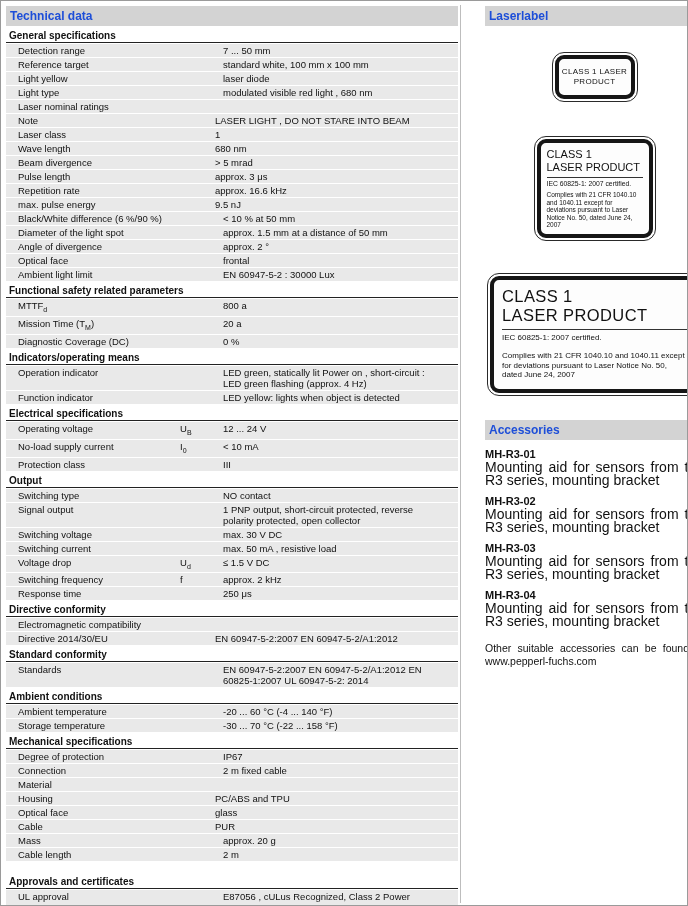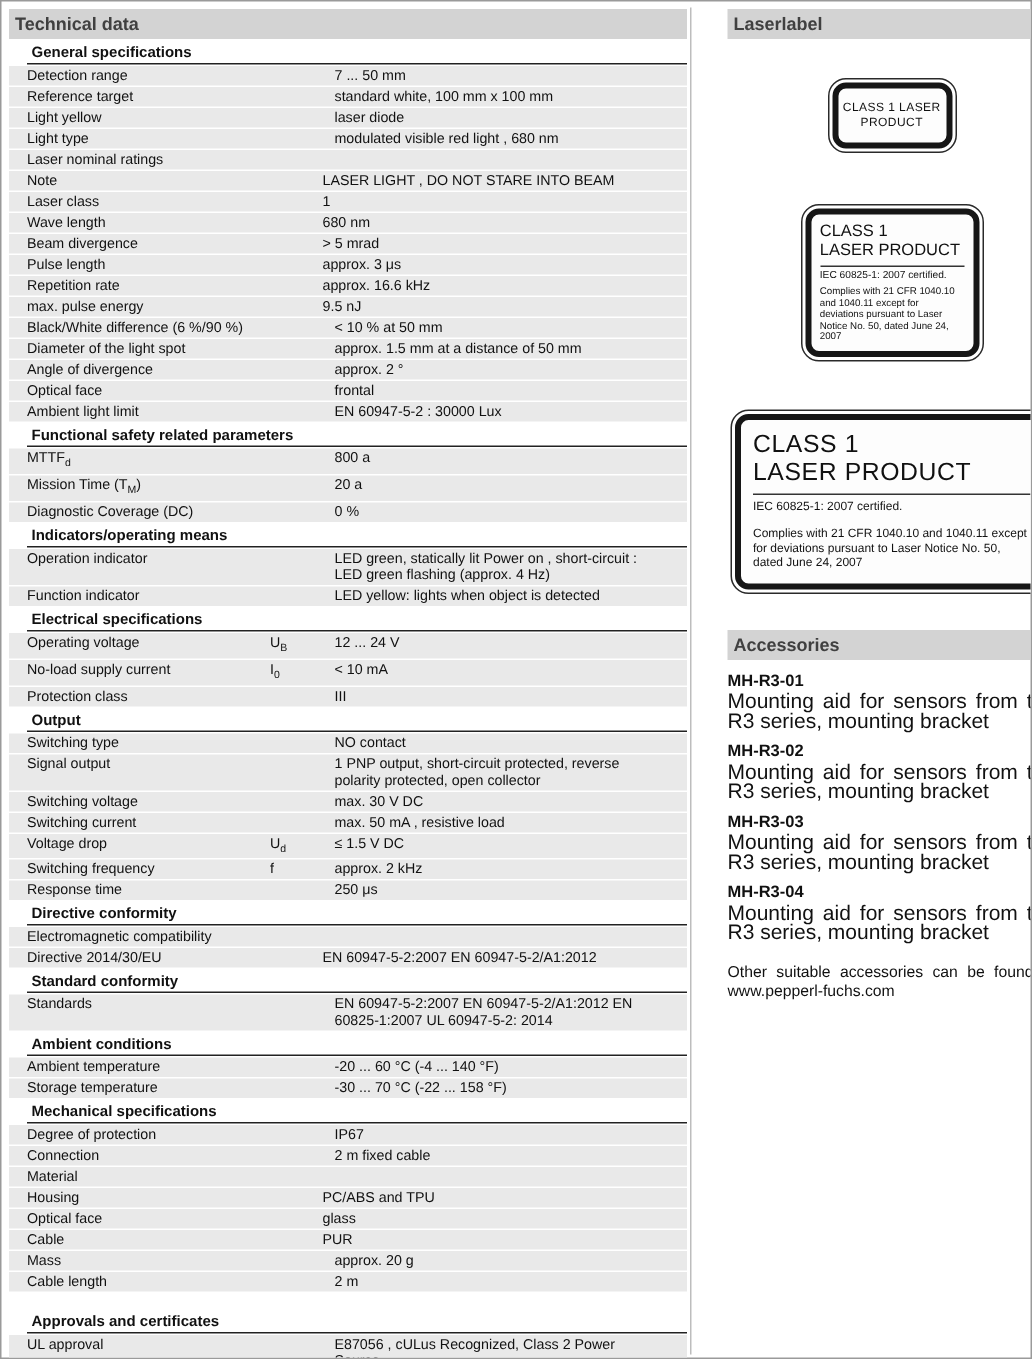--- a/index.html
+++ b/index.html
@@ -8,28 +8,28 @@
     position: relative; width: 688px; height: 906px;
     border: 1px solid #9a9a9a; box-sizing: border-box; background: #fff;
     overflow: hidden;
   }
   .left-col { position: absolute; left: 5px; top: 5px; width: 452px; }
   .divider { position: absolute; left: 459px; top: 4px; width: 1px; height: 898px; background: #bdbdbd; }
   .right-col { position: absolute; left: 484px; top: 5px; width: 219px; }
 
   .col-header {
     background: #d3d3d3; font-weight: bold; font-size: 12px;
-    padding: 3px 5px 3px 4px; color: #404040;
+    padding: 3px 5px 3px 4px; color: #1d4ed8;
   }
 
   
   .section-title {
     font-weight: bold; font-size: 10px;
     padding: 3px 0 1px 3px; border-bottom: 1px solid #222;
-    margin: 1px 0 1px 12px;
+    margin: 1px 0 1px 0;
   }
   .section.spaced { margin-top: 12px; }
   .row {
     display: flex; background: #e9e9e9; margin-bottom: 1px;
     font-size: 9.5px; line-height: 11px; padding: 1px 0; gap: 16px;
   }
   .cell-label { flex: none; width: 146px; padding-left: 12px; }
   .cell-symbol { flex: none; width: 27px; }
   .cell-value { flex: 1; padding-right: 20px; }
   .row.indent2 .cell-label { width: 138px; }

